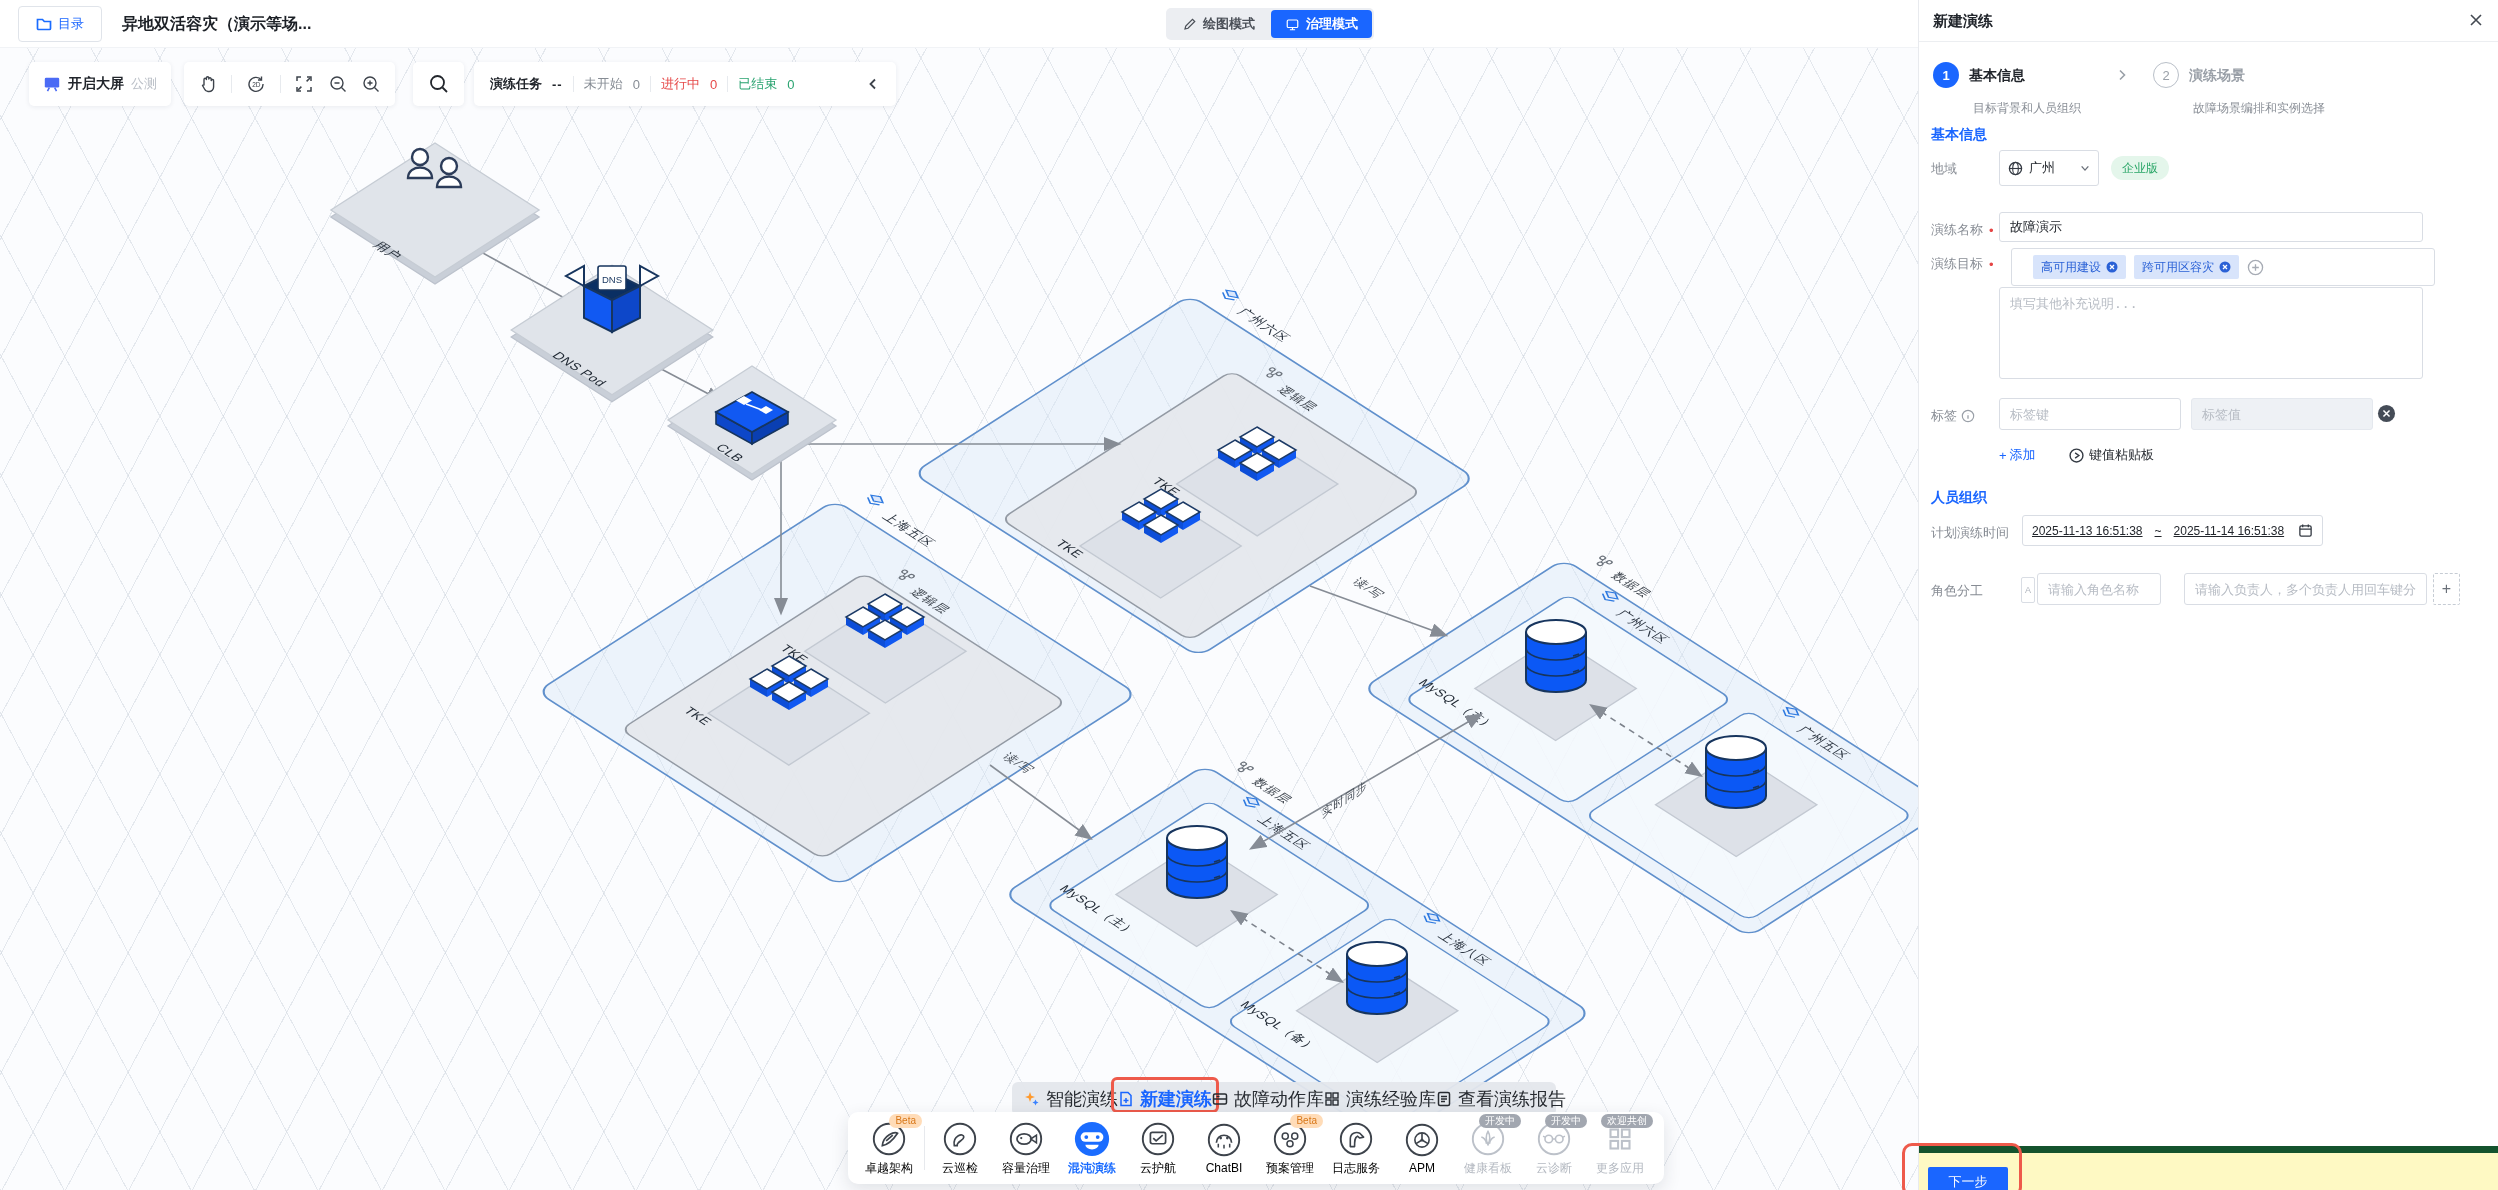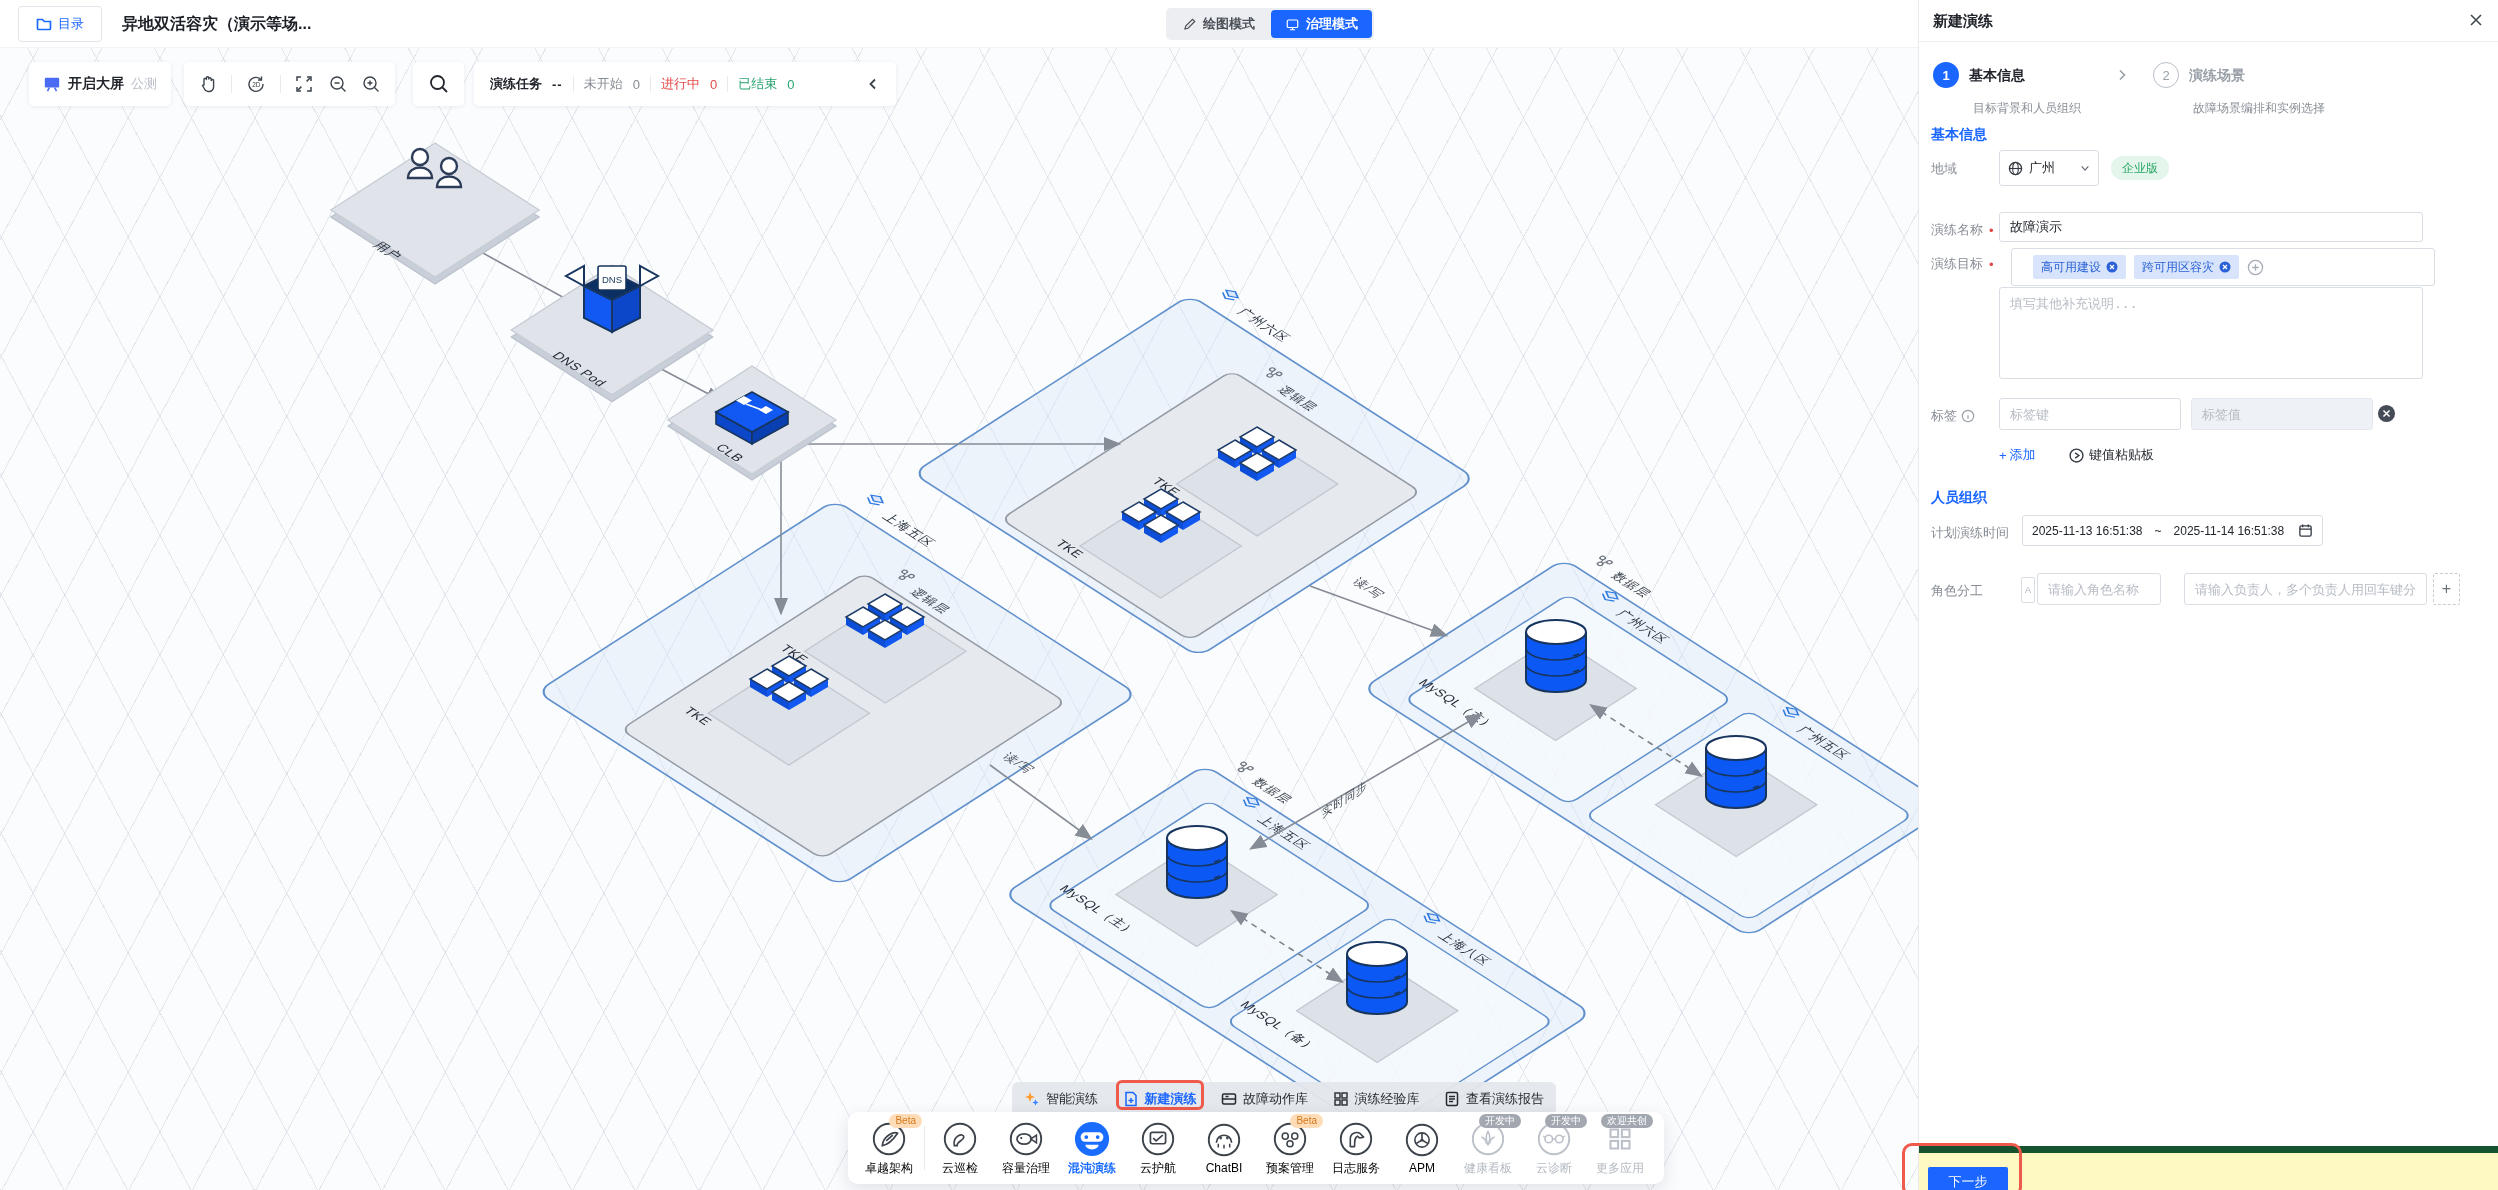--- a/index.html
+++ b/index.html
@@ -36,21 +36,21 @@
   .card-tasks { left:474px; top:62px; width:422px; height:44px; padding:0 16px; gap:10px; font-size:13px;}
   .card-tasks .vsep { width:1px; height:16px; background:#e7eaee; }
   .task-label { font-weight:bold; color:#22262c; }
   .task-val { font-weight:bold; color:#22262c; letter-spacing:1px;}
   .st-gray { color:#868c94; } .st-red { color:#e64949; } .st-green { color:#2ba471; }
   .task-collapse { margin-left:auto; cursor:pointer; display:flex;}
 
   
   .btm-toolbar { position:absolute; left:1012px; top:1082px; width:544px; height:34px; background:rgba(228,231,236,.95);
     border-radius:6px; display:flex; align-items:center; justify-content:space-between; padding:0 12px; }
-  .btm-item { position:relative; display:flex; align-items:center; gap:6px; font-size:13px; color:#272b31; cursor:pointer; white-space:nowrap;}
+  .btm-item { position:relative; display:flex; align-items:center; gap:6px; font-size:18px; color:#272b31; cursor:pointer; white-space:nowrap;}
   .btm-item.active { color:#1a66ff; font-weight:bold;}
   .annotate { position:absolute; border:3px solid #ee5a4b; border-radius:6px; pointer-events:none; }
   .annotate.new-drill { inset:-10px -7px -2px -7px; }
 
   
   .dock { position:absolute; left:848px; top:1112px; width:816px; height:72px; background:#fff; border-radius:10px;
     box-shadow:0 6px 18px rgba(30,40,60,.12); display:flex; align-items:center; padding:0 8px; }
   .dock-item { position:relative; width:66px; display:flex; flex-direction:column; align-items:center; gap:2px; cursor:pointer; }
   .dock-label { font-size:12px; color:#000000; white-space:nowrap; }
   .dock-item.active .dock-label { color:#1a6cff; font-weight:bold; }
@@ -82,21 +82,21 @@
   .select { display:flex; align-items:center; gap:6px; padding:0 8px; cursor:pointer;}
   .ent-badge { position:absolute; height:24px; border-radius:12px; background:#e4f6eb; color:#28a566; font-size:12px; display:flex; align-items:center; padding:0 11px;}
   input.ctl, textarea.ctl { padding:0 10px; outline:none; }
   textarea.ctl { padding:7px 10px; resize:none; }
   input::placeholder, textarea::placeholder { color:#b7bcc4; }
   .tagbox { display:flex; align-items:center; gap:8px; padding:0 7px; }
   .tag { height:24px; background:#d8e4fb; color:#2a61d6; font-size:12px; border-radius:2px; display:flex; align-items:center; gap:5px; padding:0 8px; cursor:pointer;}
   .input-gray { background:#eef1f5; border-color:#e4e8ee; }
   .link-add { position:absolute; font-size:13px; color:#1a66ff; display:flex; align-items:center; gap:3px; cursor:pointer;}
   .link-paste { position:absolute; font-size:13px; color:#272b31; display:flex; align-items:center; gap:5px; cursor:pointer;}
-  .datebox { display:flex; align-items:center; gap:12px; padding:0 9px; font-size:12px; cursor:pointer;}
+  .datebox { display:flex; align-items:center; gap:12px; padding:0 9px; font-size:12px; cursor:pointer;text-decoration:underline;}
   .mini-box { position:absolute; width:14px; height:26px; border:1px solid #d9dde4; border-radius:2px; color:#b0b5bd; font-size:9px; display:flex; align-items:center; justify-content:center;}
   .dash-plus { position:absolute; width:27px; height:32px; border:1px dashed #c6ccd4; border-radius:2px; color:#6a7079; font-size:16px; display:flex; align-items:center; justify-content:center; cursor:pointer;}
   .panel-footer { position:absolute; left:0; top:1146px; width:100%; height:44px; border-top:7px solid #14532d; background:#fef9c3;}
   .next-btn { position:absolute; left:9px; top:14px; width:80px; height:30px; background:#1a66ff; color:#fff; font-size:13px;
     border:none; border-radius:2px; cursor:pointer;}
   .annotate.next { left:1902px; top:1143px; width:120px; height:54px; border-radius:10px; position:absolute; }
 
   
   .zone-label { font-size:13px; fill:#2b3440; font-weight:500; letter-spacing:1px; }
   .layer-label { font-size:12.5px; fill:#3c434c; letter-spacing:1px; }

